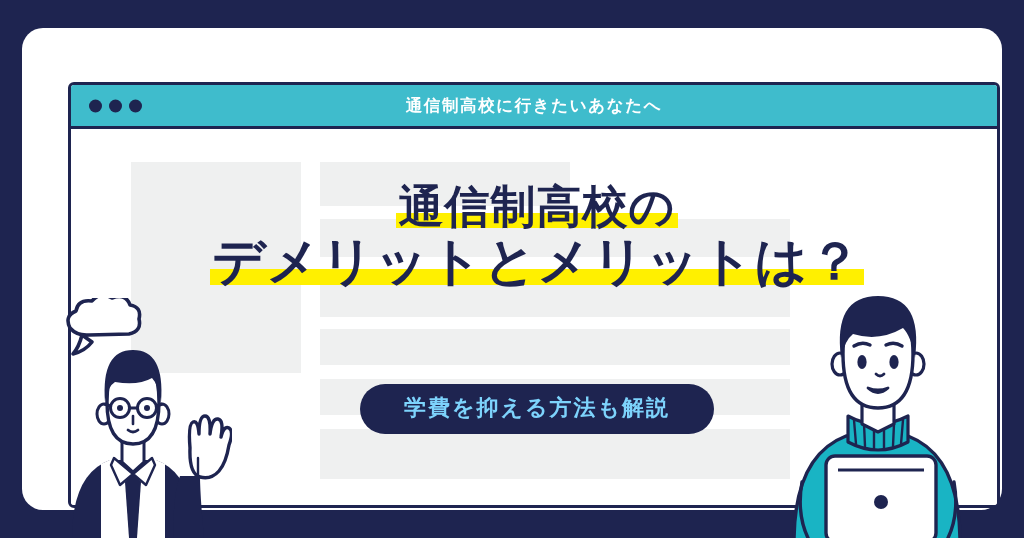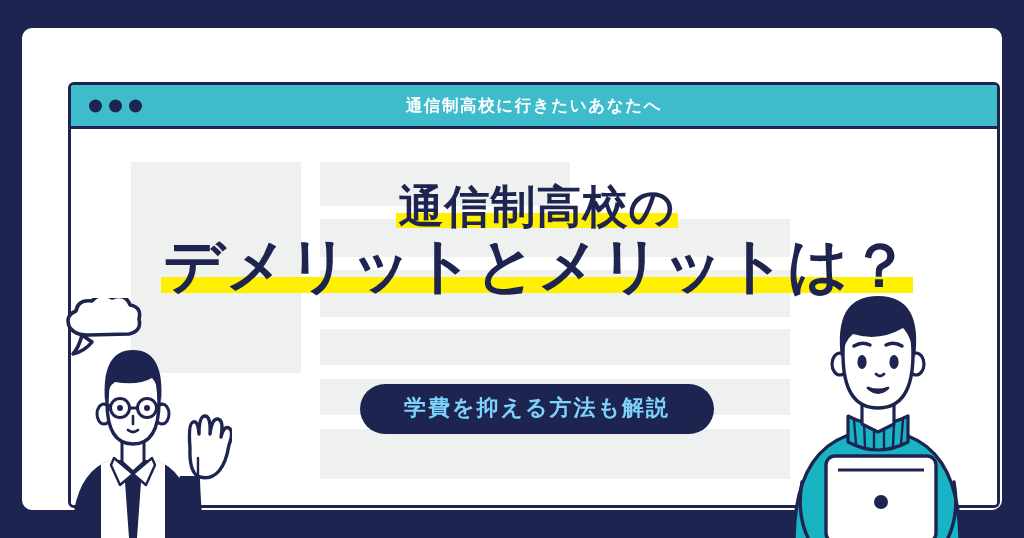--- a/index.html
+++ b/index.html
@@ -24,21 +24,21 @@
   }
 
   
   #outer-card {
     position: absolute;
     left: 22px;
     top: 28px;
     width: 980px;
     height: 482px;
     background: #ffffff;
-    border-radius: 10px;
+    border-radius: 21px;
     box-sizing: border-box;
   }
 
   
   #browser-window {
     position: absolute;
     left: 46px;
     top: 54px;
     width: 932px;
     height: 426px;
@@ -127,21 +127,21 @@
     background-image: linear-gradient(#fff000, #fff000);
     background-repeat: no-repeat;
     background-position: 0 88%;
     padding: 0 2px;
   }
   #headline-line-1 .headline-text {
     font-size: 45px;
     background-size: 100% 15px;
   }
   #headline-line-2 .headline-text {
-    font-size: 60px;
+    font-size: 52px;
     background-size: 100% 16px;
   }
 
   
   #pill-wrap {
     position: absolute;
     left: 0;
     top: 255px;
     width: 932px;
     text-align: center;

